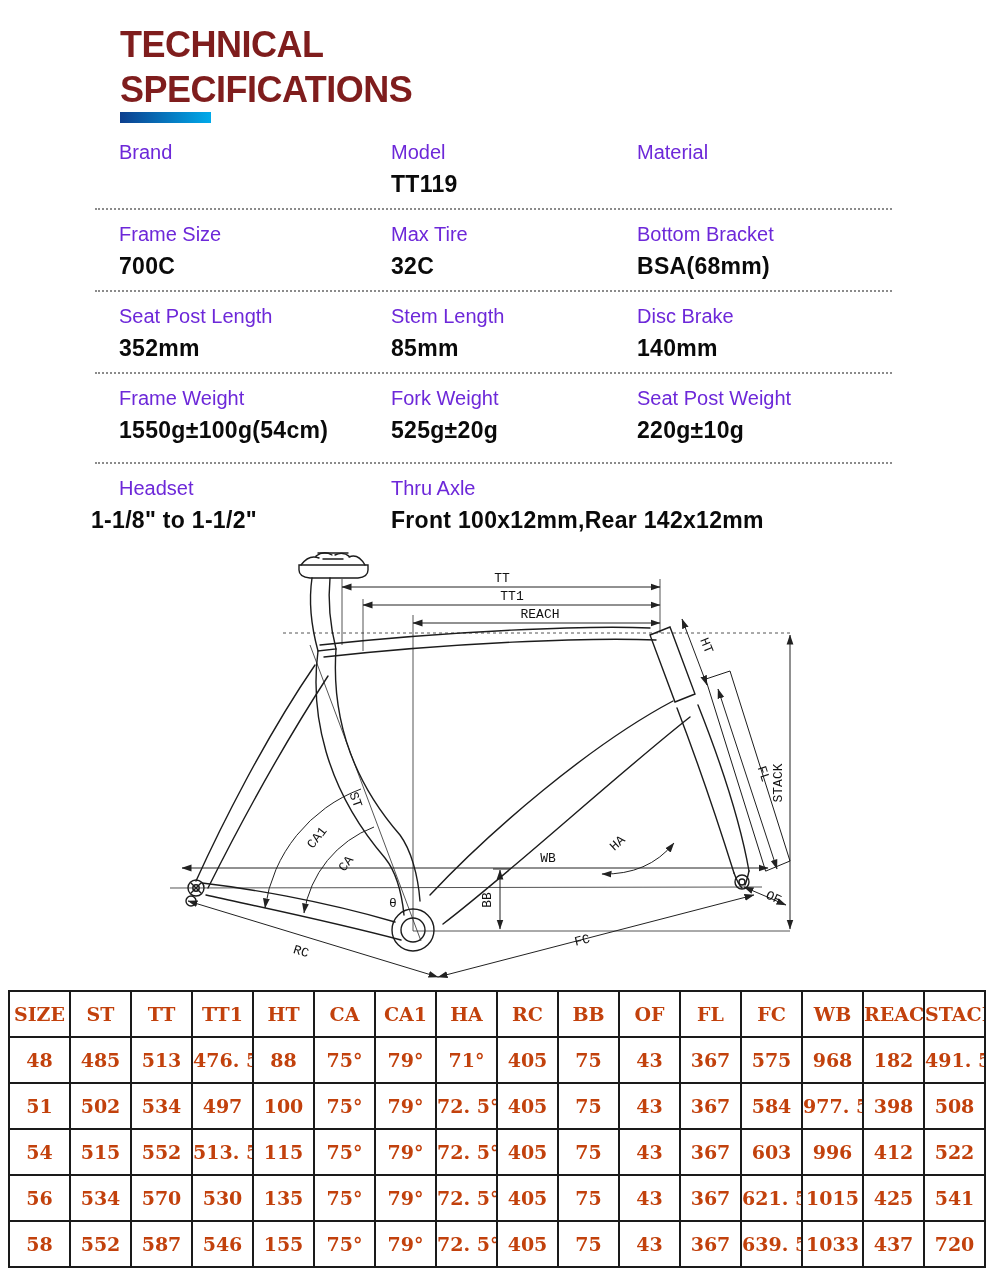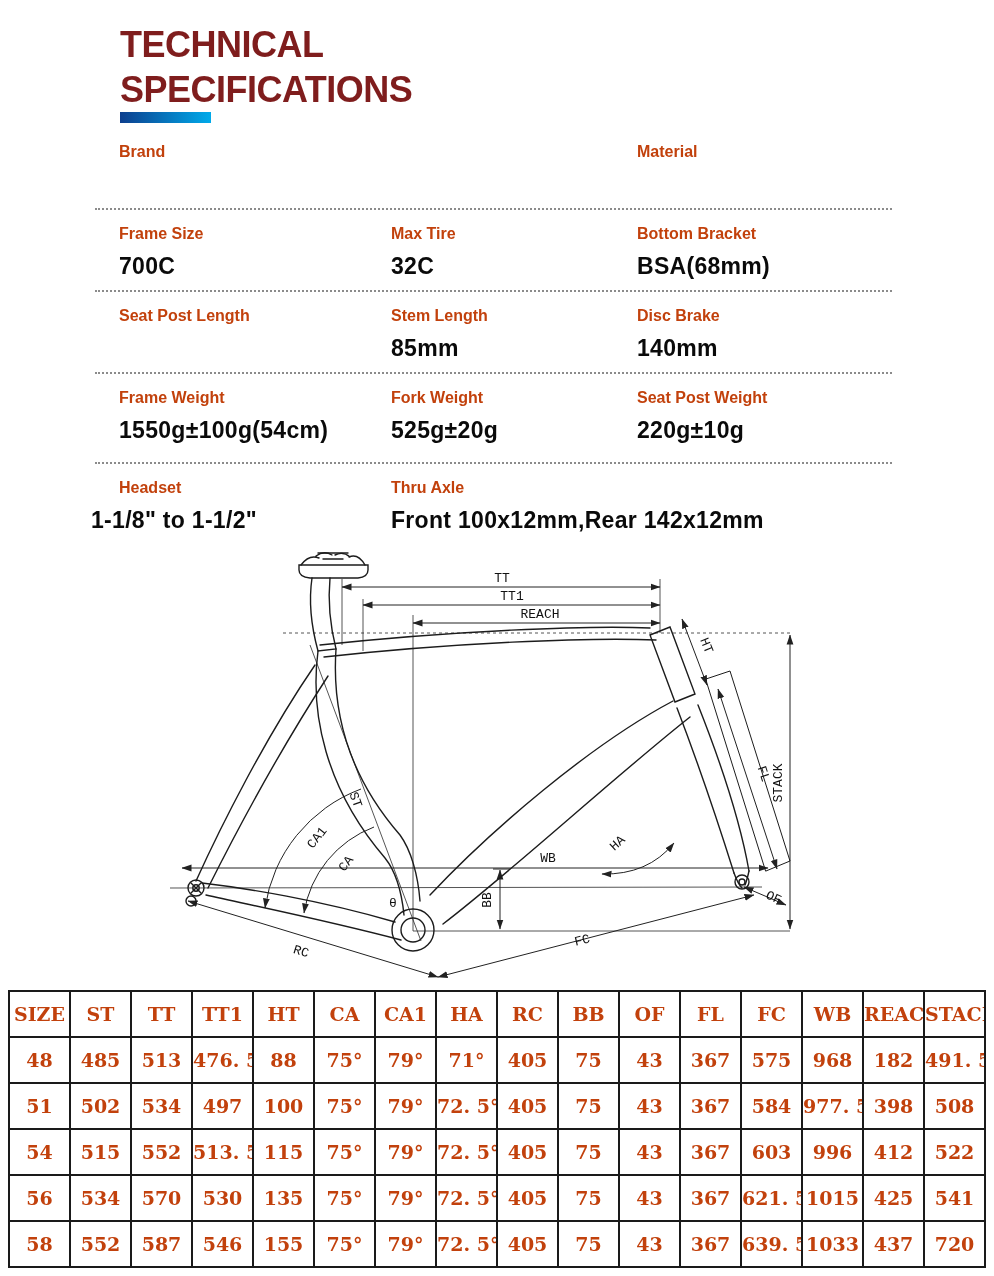--- a/index.html
+++ b/index.html
@@ -9,21 +9,21 @@
   .hdr{position:absolute;left:120px;top:22px;}
   .hdr .t{font-size:36px;line-height:45px;font-weight:bold;letter-spacing:-0.5px;color:#7f1d1d;}
   .accent{position:absolute;left:120px;top:112px;width:91px;height:11px;}
 
   
   .specs{position:absolute;left:0;top:138px;width:994px;}
   .srow{position:relative;width:994px;}
   .h82{height:82px;} .h90{height:90px;} .h72{height:72px;padding-left:8px;}
   .cell{position:absolute;top:2px;}
   .c1{left:119px;width:265px;} .c2{left:391px;width:240px;} .c3{left:637px;width:340px;}
-  .slabel{font-size:16px;font-weight:bold;color:#c2410c;line-height:24px;}
+  .slabel{font-size:20px;font-weight:normal;color:#6d28d9;line-height:24px;}
   .svalue{font-size:23px;font-weight:bold;color:#0a0a0a;margin-top:7px;letter-spacing:0.3px;white-space:nowrap;}
   .nudge-left{margin-left:-28px;}
   .sep{position:absolute;left:95px;right:102px;bottom:10px;border-top:2px dotted #8b8b8b;}
 
   
   .diagram{position:absolute;left:150px;top:543px;width:740px;height:437px;}
   .frame-line{stroke:#1c1c1c;stroke-width:1.4;fill:none;stroke-linecap:round;}
   .thin{stroke:#2a2a2a;stroke-width:0.8;fill:none;}
   .dim{stroke:#222;stroke-width:1;fill:none;}
   .dimlbl{font-family:"Liberation Mono",monospace;font-size:13px;fill:#111;}
@@ -41,20 +41,24 @@
   <div class="t">SPECIFICATIONS</div>
 </div>
 <div class="accent" id="accent-bar" style="background: linear-gradient(to right, rgb(13, 63, 142), rgb(0, 170, 234));"></div>
 
 <div class="specs">
 
   <div class="srow h82">
     <div class="cell c1">
       <div class="slabel">Brand</div>
     </div>
+    <div class="cell c2">
+      <div class="slabel">Model</div>
+      <div class="svalue">TT119</div>
+    </div>
     <div class="cell c3">
       <div class="slabel">Material</div>
     </div>
     <div class="sep"></div>
   </div>
 
   <div class="srow h82">
     <div class="cell c1">
       <div class="slabel">Frame Size</div>
       <div class="svalue">700C</div>
@@ -66,20 +70,21 @@
     <div class="cell c3">
       <div class="slabel">Bottom Bracket</div>
       <div class="svalue">BSA(68mm)</div>
     </div>
     <div class="sep"></div>
   </div>
 
   <div class="srow h82">
     <div class="cell c1">
       <div class="slabel">Seat Post Length</div>
+      <div class="svalue">352mm</div>
     </div>
     <div class="cell c2">
       <div class="slabel">Stem Length</div>
       <div class="svalue">85mm</div>
     </div>
     <div class="cell c3">
       <div class="slabel">Disc Brake</div>
       <div class="svalue">140mm</div>
     </div>
     <div class="sep"></div>

